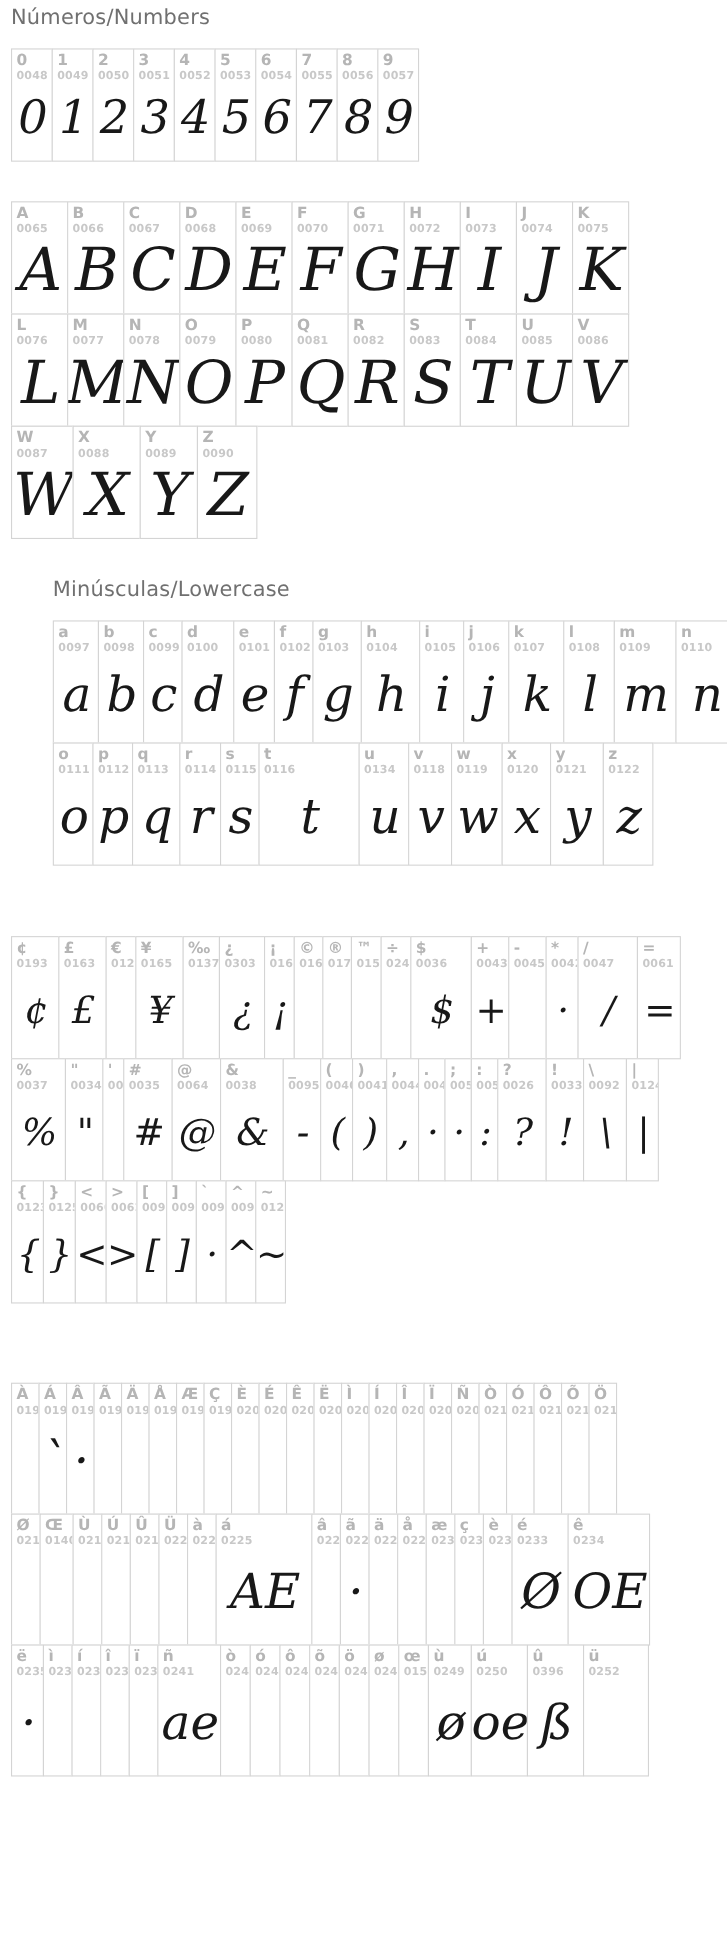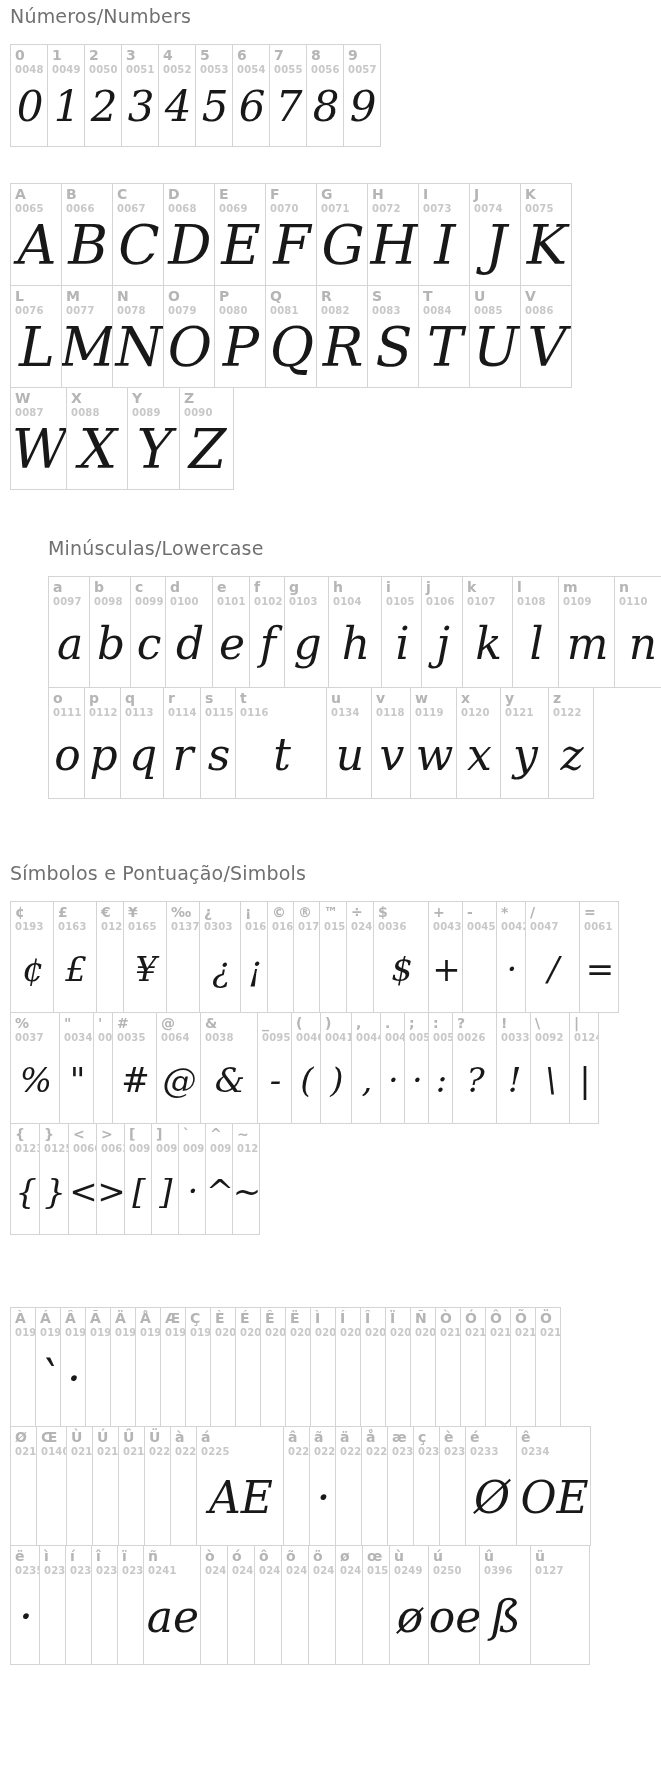--- a/index.html
+++ b/index.html
@@ -7,21 +7,21 @@
     width:661px; height:1770px; background:#ffffff; overflow:hidden;
     font-family:"DejaVu Sans", sans-serif;
   }
   .page { padding:6px 0 0 10px; }
   .section-title {
     font-size:19px; font-weight:400; color:var(--title,#707070);
     margin:0 0 16px 0; letter-spacing:.2px; line-height:1.15;
   }
   .spec-section { }
   .sec-upcase   { margin-top:36px; }
-  .sec-lowercase{ margin-top:48px;padding-left:38px; }
+  .sec-lowercase{ margin-top:36px;padding-left:38px; }
   .sec-symbols  { margin-top:64px; }
   .sec-accents  { margin-top:72px; }
   .char-row { display:flex; }
   .char-row + .char-row { margin-top:-1px; }
   .char-cell {
     box-sizing:border-box; flex:0 0 auto;
     border:1px solid var(--border,#d4d4d4); margin-right:-1px;
     background:#fff; display:flex; flex-direction:column;
     padding:3px 0 4px 4px; overflow:hidden;
   }
@@ -378,21 +378,20 @@
           <div class="char-cell" style="width: 46px; height: 112px;">
             <div class="cell-label">z</div>
             <div class="cell-code">0122</div>
             <div class="cell-glyph" style="font-size: 44px;">z</div>
           </div>
         </div>
       </div>
   </section>
 
   <section class="spec-section sec-symbols">
-    <h2 class="section-title">Símbolos e Pontuação/Simbols</h2>
     <div class="section-rows">
         <div class="char-row">
           <div class="char-cell" style="width: 44px; height: 112px;">
             <div class="cell-label">¢</div>
             <div class="cell-code">0193</div>
             <div class="cell-glyph" style="font-size: 34px;">¢</div>
           </div>
           <div class="char-cell" style="width: 44px; height: 112px;">
             <div class="cell-label">£</div>
             <div class="cell-code">0163</div>
@@ -888,20 +887,20 @@
             <div class="cell-code">0250</div>
             <div class="cell-glyph" style="font-size: 44px;">oe</div>
           </div>
           <div class="char-cell" style="width: 52px; height: 120px;">
             <div class="cell-label">û</div>
             <div class="cell-code">0396</div>
             <div class="cell-glyph" style="font-size: 44px;">ß</div>
           </div>
           <div class="char-cell" style="width: 60px; height: 120px;">
             <div class="cell-label">ü</div>
-            <div class="cell-code">0127</div>
+            <div class="cell-code">0252</div>
             <div class="cell-glyph" style="font-size: 44px;"></div>
           </div>
         </div>
       </div>
   </section>
 
 </div>
 
 </body></html>

